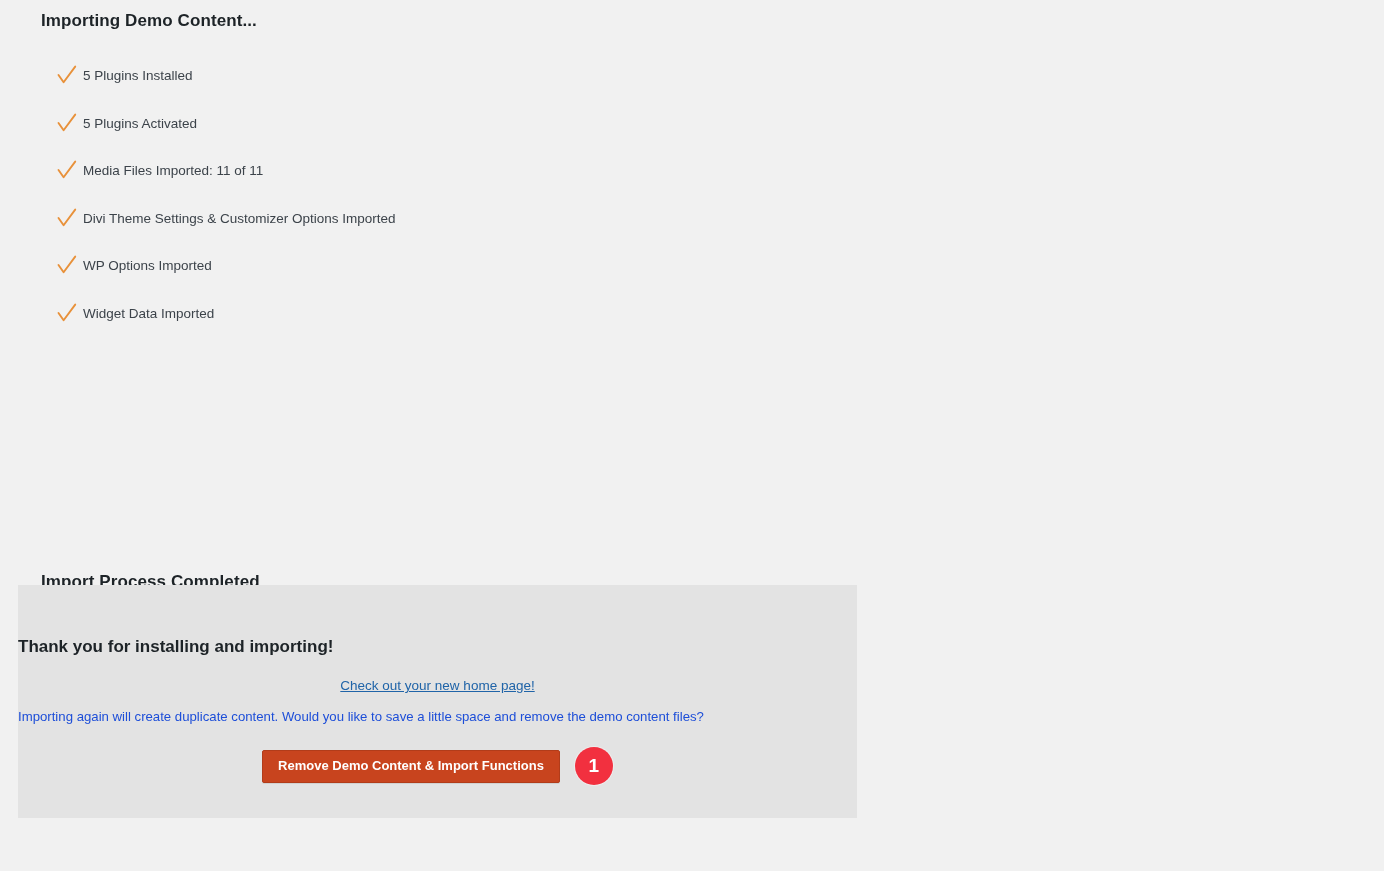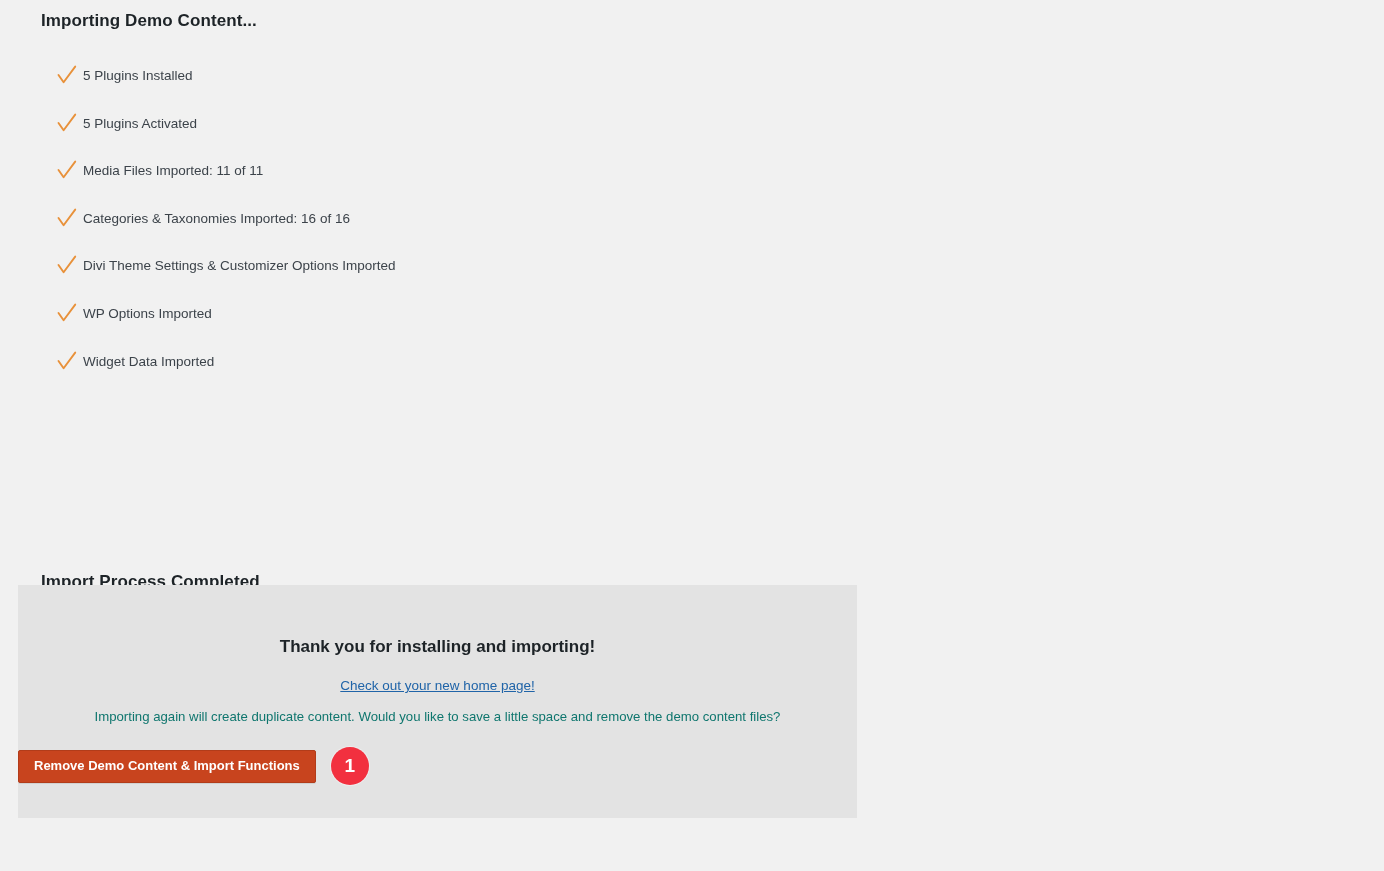--- a/index.html
+++ b/index.html
@@ -80,21 +80,20 @@
     top: 585px;
     width: 839px;
     height: 233px;
     background: #e3e3e3;
   }
   .panel-title {
     position: absolute;
     left: 0;
     top: 52px;
     width: 839px;
-    text-align: center;
     font-size: 17px;
     font-weight: bold;
     color: #1d2327;
   }
   .panel-link-wrap {
     position: absolute;
     left: 0;
     top: 91px;
     width: 839px;
     text-align: center;
@@ -104,32 +103,31 @@
     color: #2064a8;
     text-decoration: underline;
     cursor: pointer;
     text-align: right;
   }
   .panel-desc {
     position: absolute;
     left: 0;
     top: 124px;
     width: 839px;
-    text-align: center;
     font-size: 13.2px;
-    color: #0f766e;
+    color: #1d4ed8;
   }
   .action-row {
     position: absolute;
     left: 0;
     top: 162px;
     width: 839px;
     display: flex;
     align-items: center;
-    justify-content: flex-start;
+    justify-content: center;
   }
   .remove-button {
     display: inline-block;
     background: #c8441e;
     border: 1px solid #b23c1a;
     border-radius: 2px;
     color: #ffffff;
     font-size: 13px;
     font-weight: bold;
     font-family: "Liberation Sans", sans-serif;
@@ -186,28 +184,20 @@
         </svg>
       </span>
       <span class="item-label">Media Files Imported: 11 of 11</span>
     </li>
     <li class="progress-item">
       <span class="check-icon">
         <svg width="22" height="22" viewBox="0 0 22 22">
           <path d="M2.5 11.0 L7.6 18.2 L19.2 2.6" fill="none" stroke="#e8913a" stroke-width="1.9" stroke-linecap="round" stroke-linejoin="round"></path>
         </svg>
       </span>
-      <span class="item-label">Categories &amp; Taxonomies Imported: 16 of 16</span>
-    </li>
-    <li class="progress-item">
-      <span class="check-icon">
-        <svg width="22" height="22" viewBox="0 0 22 22">
-          <path d="M2.5 11.0 L7.6 18.2 L19.2 2.6" fill="none" stroke="#e8913a" stroke-width="1.9" stroke-linecap="round" stroke-linejoin="round"></path>
-        </svg>
-      </span>
       <span class="item-label">Divi Theme Settings &amp; Customizer Options Imported</span>
     </li>
     <li class="progress-item">
       <span class="check-icon">
         <svg width="22" height="22" viewBox="0 0 22 22">
           <path d="M2.5 11.0 L7.6 18.2 L19.2 2.6" fill="none" stroke="#e8913a" stroke-width="1.9" stroke-linecap="round" stroke-linejoin="round"></path>
         </svg>
       </span>
       <span class="item-label">WP Options Imported</span>
     </li>

